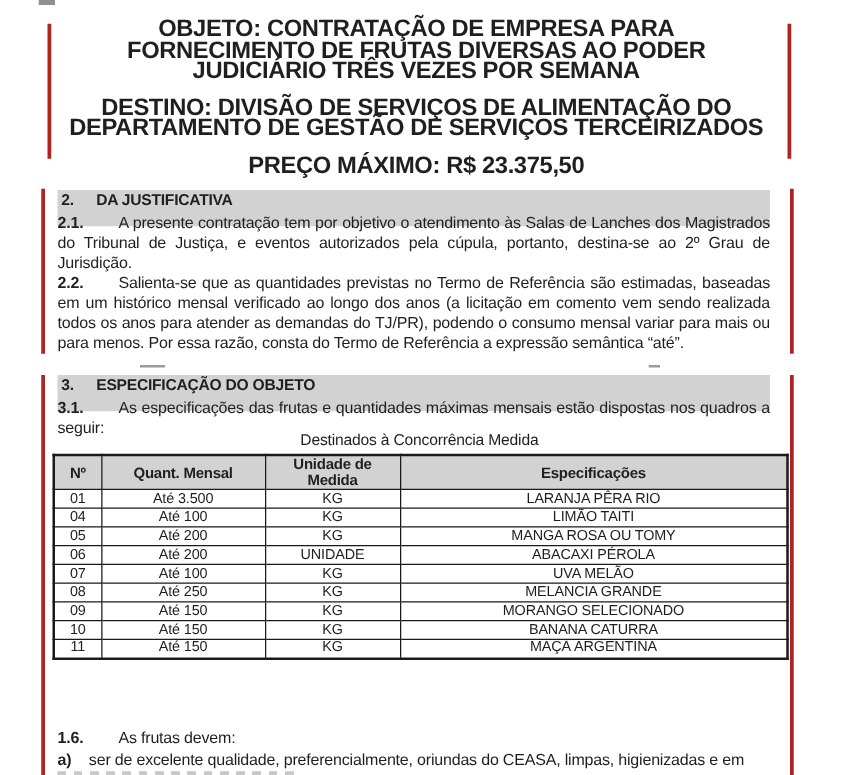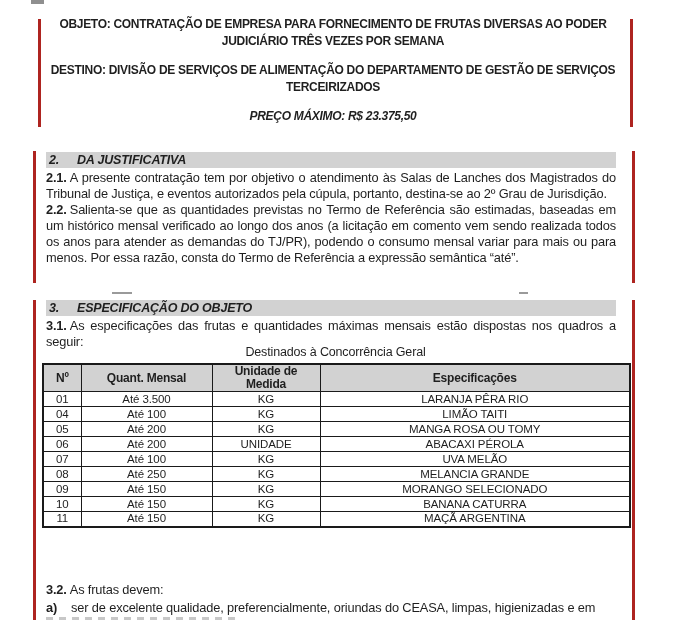--- a/index.html
+++ b/index.html
@@ -22,36 +22,35 @@
   
   .artifact-top{left:31px;top:0;width:13px;height:4px;background:#8f8f8f;}
   .artifact-dash{height:2px;background:#9a9a9a;}
   .artifact-bottom{
     left:46px;top:617px;width:190px;height:3px;opacity:.55;
     background:repeating-linear-gradient(90deg,#9a9a9a 0 7px,transparent 7px 13px);
   }
   
   .header-text{
     left:50px;top:16px;width:566px;text-align:center;
-    font-weight:bold;font-size:12px;line-height:16.5px;letter-spacing:-0.3px;
+    font-weight:bold;font-size:19px;line-height:16.5px;letter-spacing:-0.3px;
   }
   .header-text p{margin:0 0 13px 0;}
-  .header-text p:last-child{margin-bottom:16px;font-style:italic;}
+  .header-text p:last-child{margin-bottom:16px;}
   
   .sec-heading{
-    left:46px;width:570px;height:16px;background:var(--heading-bg);
+    left:46px;width:570px;height:29px;background:var(--heading-bg);
     font-weight:bold;font-size:12.5px;line-height:16px;letter-spacing:-0.2px;
     white-space:nowrap;
-    font-style:italic;
   }
   .sec-num{display:inline-block;width:31px;padding-left:3px;}
   
   .body-copy{left:46px;width:570px;font-size:12.8px;line-height:16px;letter-spacing:-0.15px;}
   .para{margin:0;text-align:justify;}
-  .pnum{font-weight:bold;margin-right:3px;}
+  .pnum{font-weight:bold;margin-right:28px;}
   
   .table-caption{
     left:42px;top:345px;width:587px;text-align:center;
     font-size:12.5px;letter-spacing:-0.15px;
   }
   
   .spec-table-wrap{left:42px;top:363px;width:587px;}
   table{border-collapse:collapse;table-layout:fixed;width:587px;}
   table,th,td{border:1px solid #1a1a1a;}
   table{border-width:2px;}
@@ -99,21 +98,21 @@
     <p class="para"><span class="pnum">2.2.</span><span>Salienta-se que as quantidades previstas no Termo de Referência são estimadas, baseadas em um histórico mensal verificado ao longo dos anos (a licitação em comento vem sendo realizada todos os anos para atender as demandas do TJ/PR), podendo o consumo mensal variar para mais ou para menos. Por essa razão, consta do Termo de Referência a expressão semântica “até”.</span></p>
   </div>
 
   <div class="abs sec-heading" style="top:300px;">
     <span class="sec-num">3.</span><span>ESPECIFICAÇÃO DO OBJETO</span>
   </div>
   <div class="abs body-copy" style="top:318px;">
     <p class="para"><span class="pnum">3.1.</span><span>As especificações das frutas e quantidades máximas mensais estão dispostas nos quadros a seguir:</span></p>
   </div>
 
-  <div class="abs table-caption">Destinados à Concorrência Geral</div>
+  <div class="abs table-caption">Destinados à Concorrência Medida</div>
 
   <div class="abs spec-table-wrap">
     <table>
       <colgroup>
           <col style="width:38px">
           <col style="width:131px">
           <col style="width:108px">
           <col style="width:310px">
         </colgroup>
       <thead>
@@ -177,17 +176,17 @@
             <td>11</td>
             <td>Até 150</td>
             <td>KG</td>
             <td>MAÇÃ ARGENTINA</td>
           </tr>
         </tbody>
     </table>
   </div>
 
   <div class="abs item32-block">
-    <p><span class="pnum">3.2.</span><span>As frutas devem:</span></p>
+    <p><span class="pnum">1.6.</span><span>As frutas devem:</span></p>
     <p><span class="anum">a)</span><span>ser de excelente qualidade, preferencialmente, oriundas do CEASA, limpas, higienizadas e em</span></p>
   </div>
 
 </div>
 
 </body></html>

